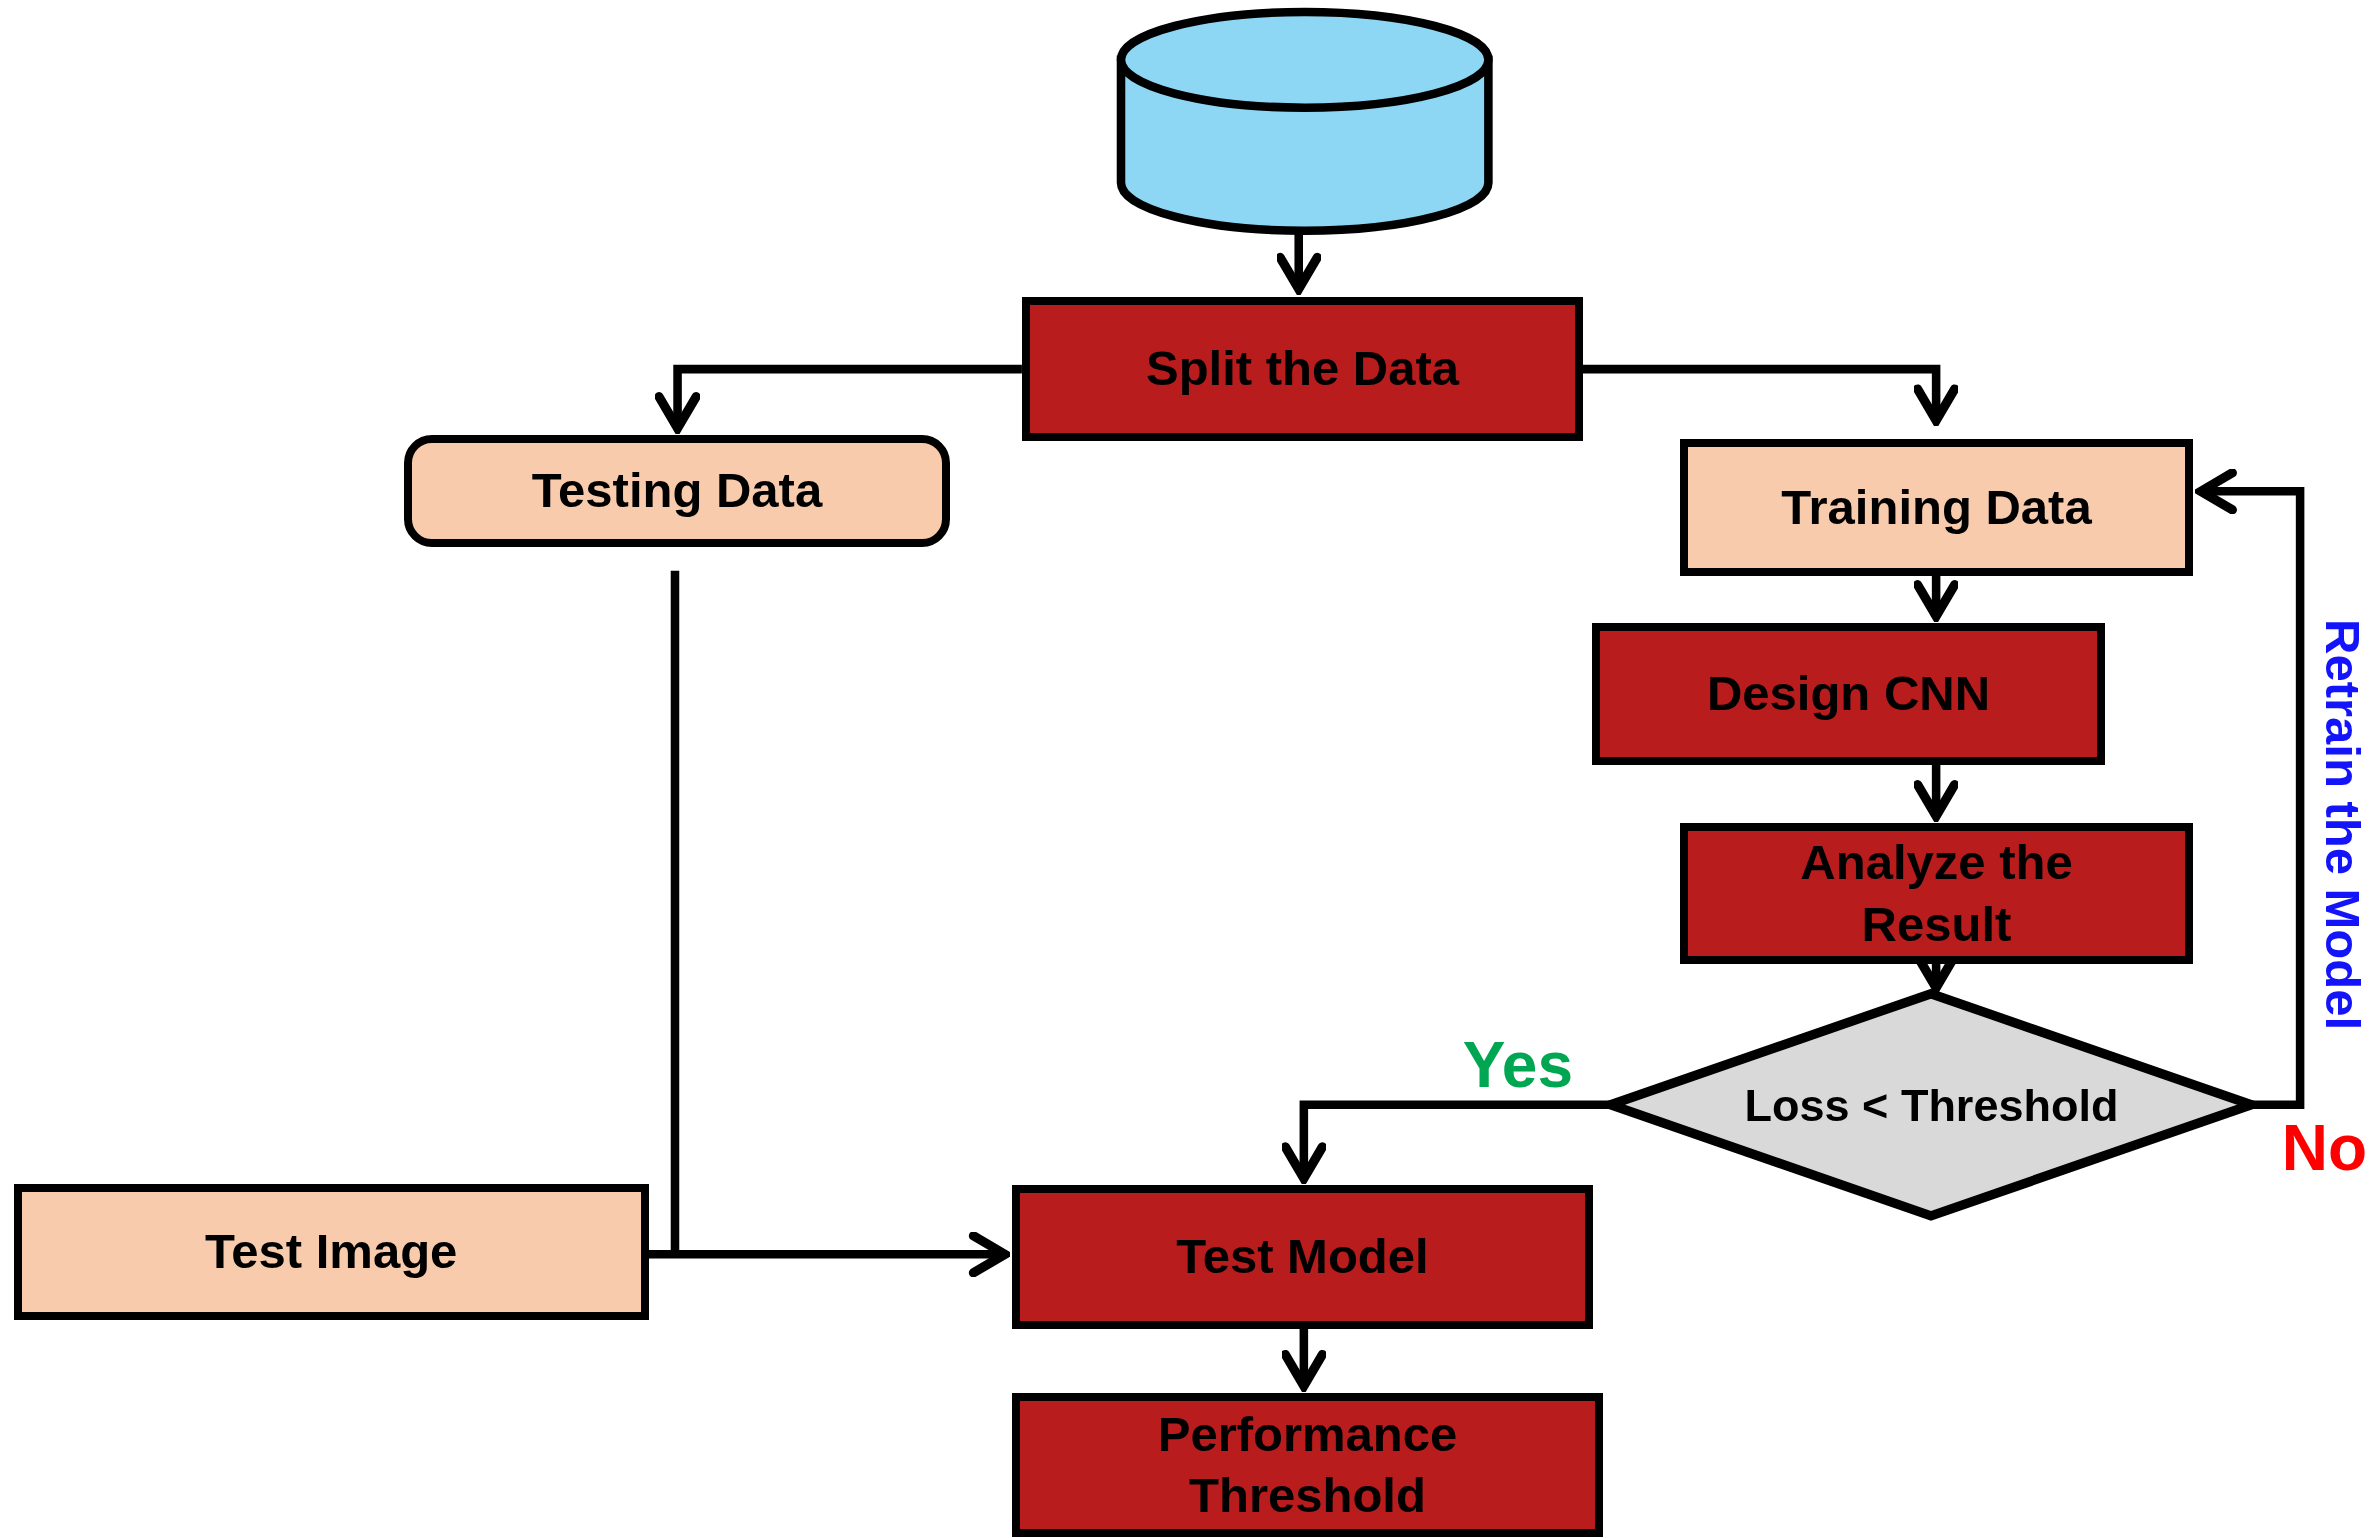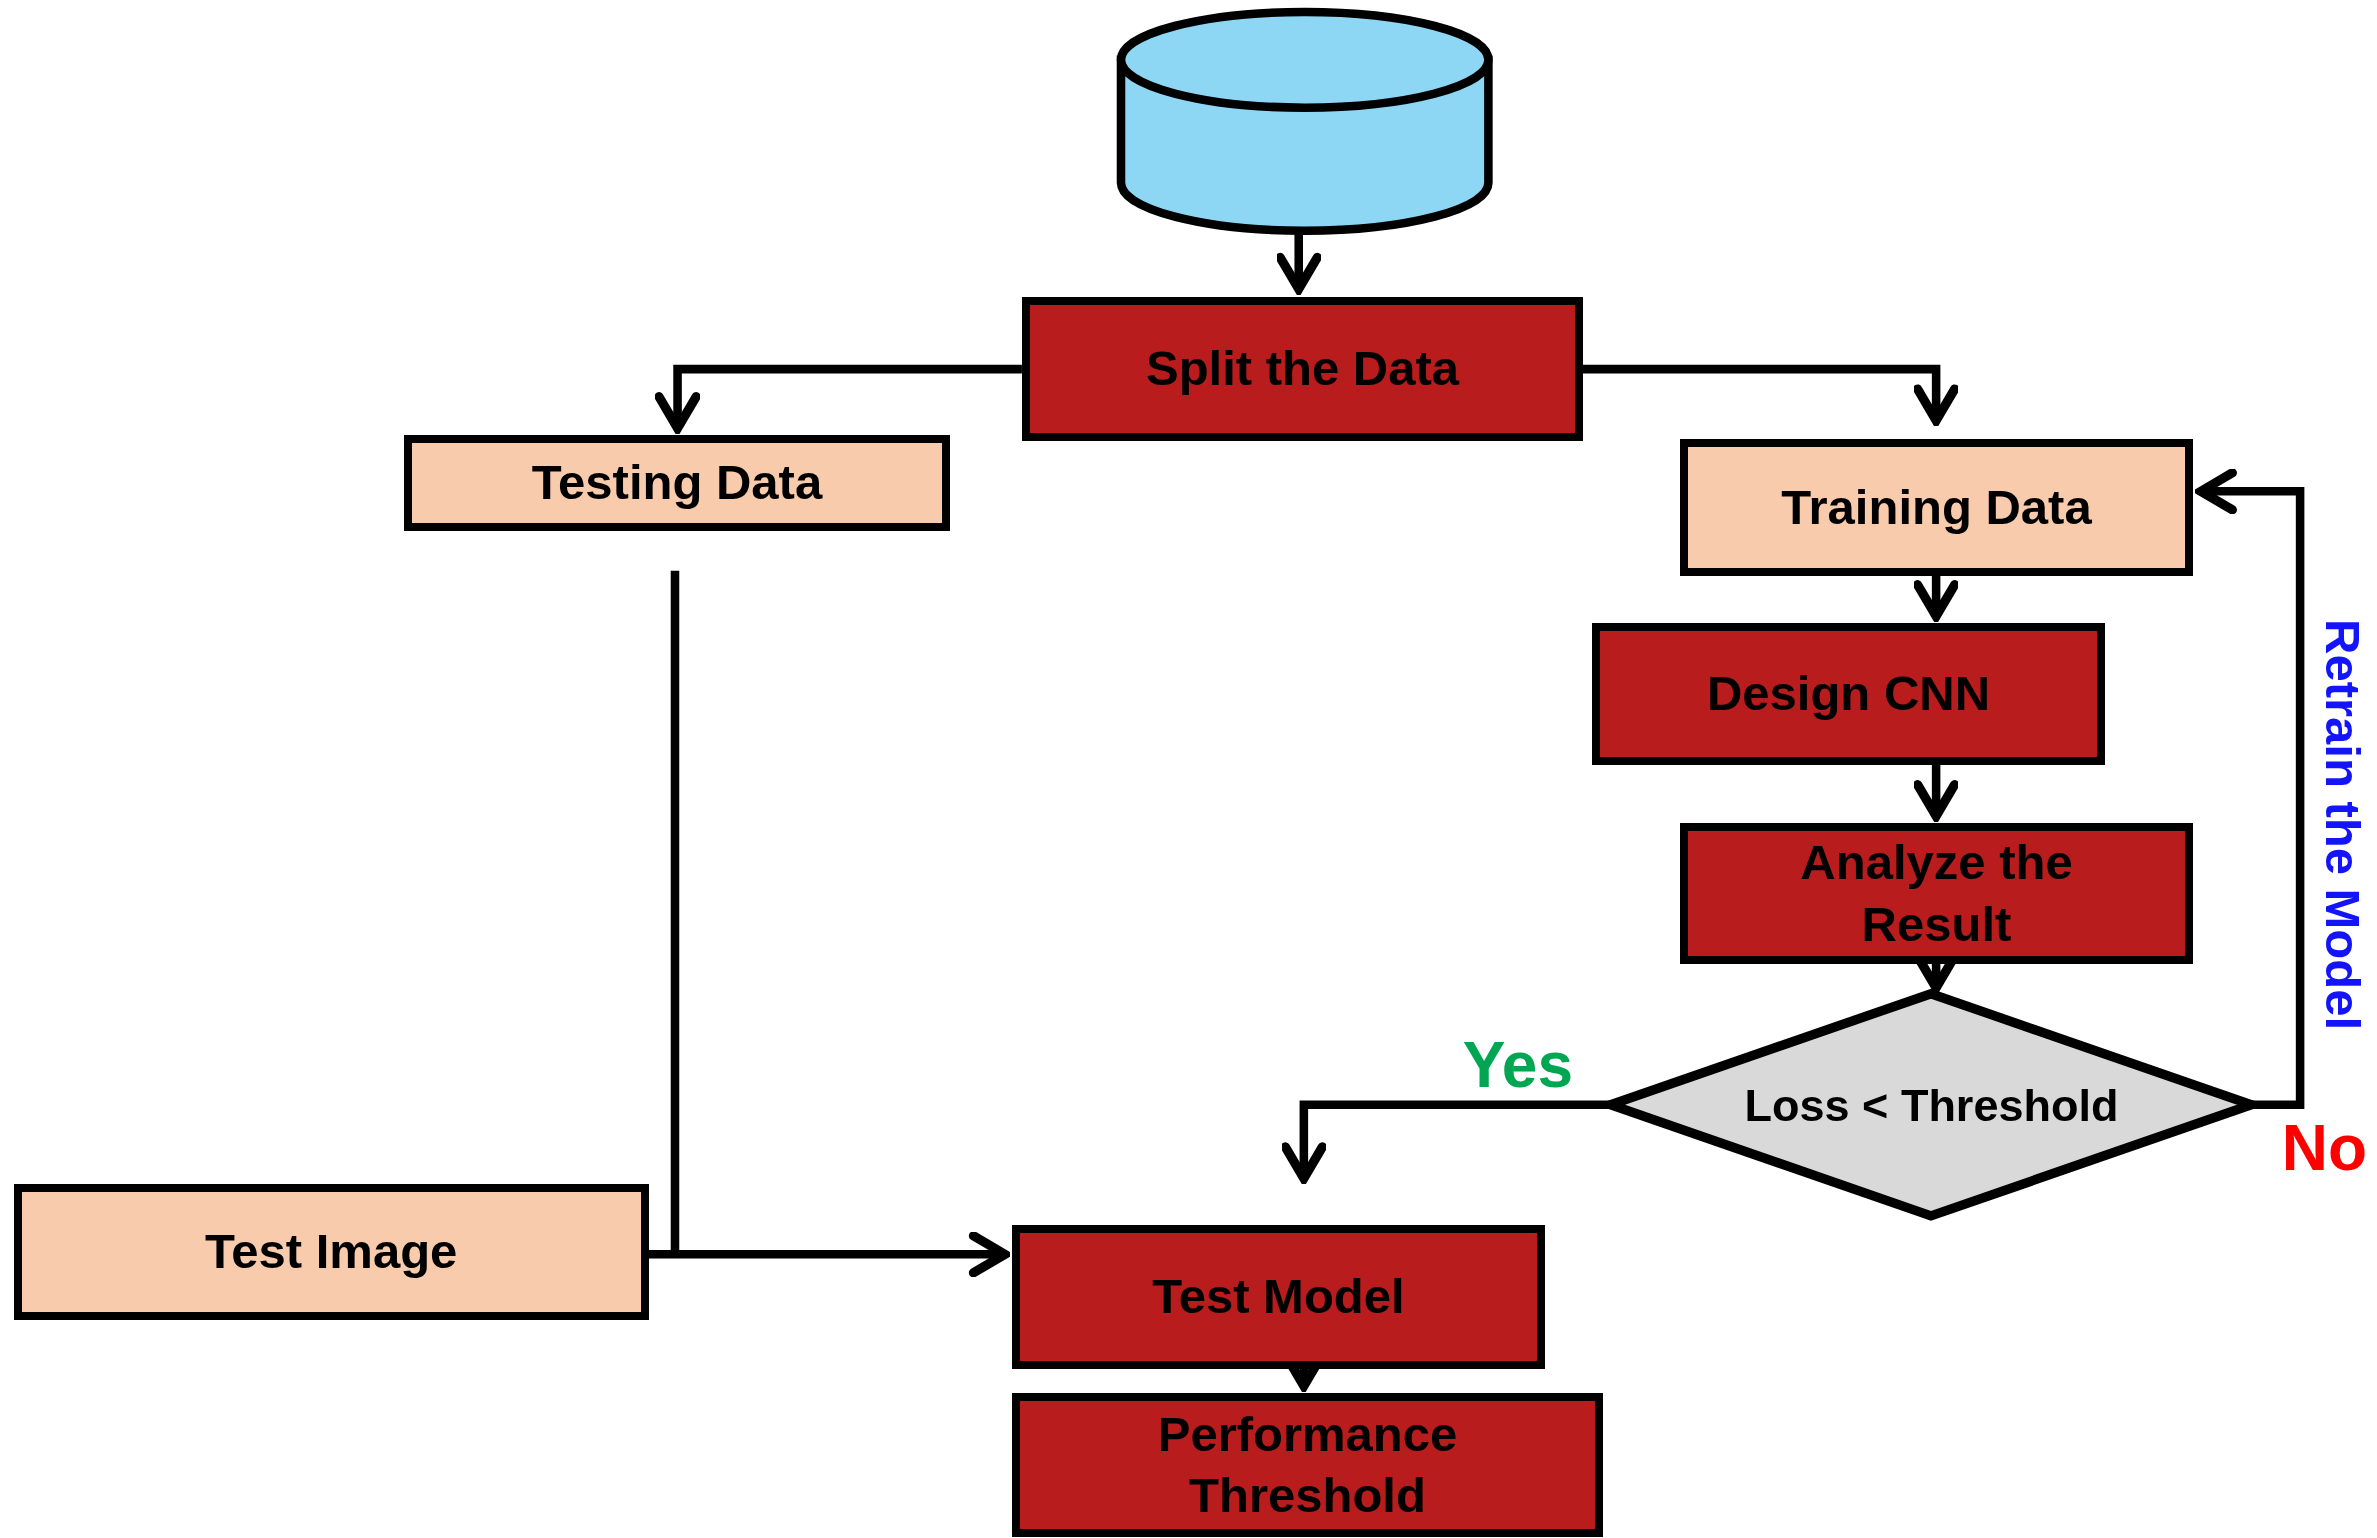--- a/index.html
+++ b/index.html
@@ -40,25 +40,25 @@
     color: #000000;
     text-align: center;
   }
   .edge-label {
     position: absolute;
     font-weight: 700;
     font-size: 64px;
     text-align: right;
   }
   #n-split     { left: 1022px; top: 297px;  width: 561px; height: 144px; }
-  #n-testing   { left: 404px;  top: 435px;  width: 546px; height: 96px; }
+  #n-testing   { left: 404px;  top: 435px;  width: 546px; height: 112px; border-radius: 28px; }
   #n-training  { left: 1680px; top: 439px;  width: 513px; height: 137px; }
   #n-design    { left: 1592px; top: 623px;  width: 513px; height: 142px; }
   #n-analyze   { left: 1680px; top: 823px;  width: 513px; height: 141px; padding: 0 51px; }
-  #n-testmodel { left: 1012px; top: 1185px; width: 533px; height: 144px; margin-top: 40px; }
+  #n-testmodel { left: 1012px; top: 1185px; width: 581px; height: 144px; }
   #n-perf      { left: 1012px; top: 1393px; width: 591px; height: 144px; padding: 0 51px; }
   #n-testimage { left: 13.7px;   top: 1184px; width: 635px; height: 136px; }
 
   #lbl-datasets { left: 1121px; top: 90px;  width: 367px; height: 103px; font-size: 49px; }
   #lbl-decision { left: 1611px; top: 1054px; width: 641px; height: 103px; font-size: 45px; }
 
   #lbl-yes { left: 1402px; top: 1028px; width: 171px; color: #00a651; }
   #lbl-no  { left: 2222px; top: 1111px; width: 145px; color: #ff0000; }
   #lbl-retrain {
     position: absolute;

